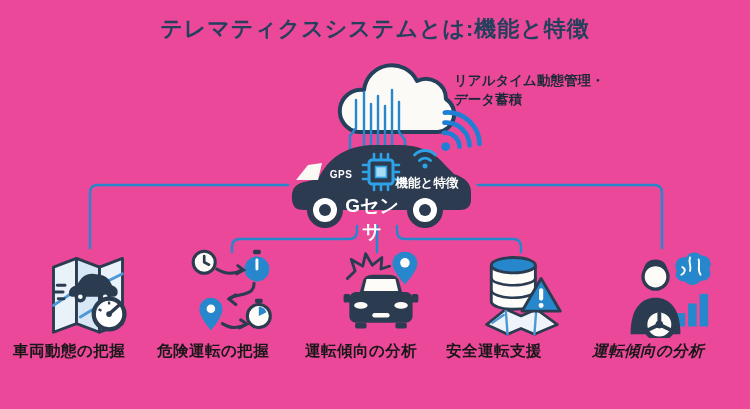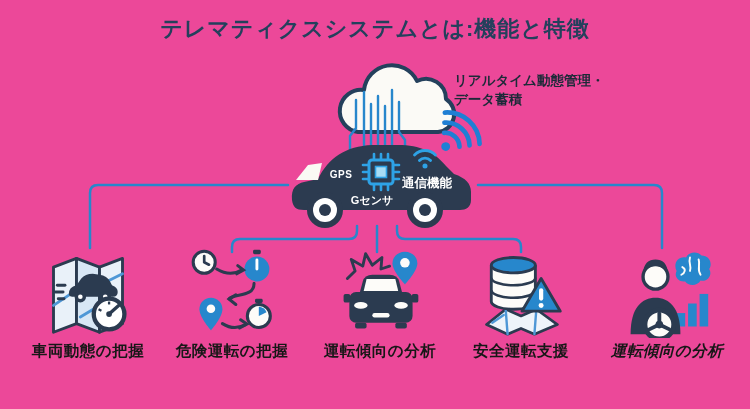--- a/index.html
+++ b/index.html
@@ -15,23 +15,23 @@
     color:#24405c; letter-spacing:1px;
   }
   .cloud-note {
     position:absolute; left:430px; top:71px;
     font-size:13.5px; font-weight:700; color:#1c2a38; line-height:19px;margin-left:24px;
   }
   .abs { position:absolute; }
   .car-text { position:absolute; color:#ffffff; font-weight:700; text-align:center; }
   .gps-label   { left:318px; top:169px; width:46px; font-size:10px; letter-spacing:.5px; }
   .comm-label  { left:394px; top:175px; width:66px; font-size:12.5px; }
-  .gsensor-label{ left:342px; top:193px; width:60px; font-size:11px; }
+  .gsensor-label{ left:342px; top:193px; width:60px; font-size:19px; }
   .wifi-ext { left:431px; top:108px; transform:rotate(42deg); }
-  .feature { position:absolute; top:246px; width:150px; text-align:center; }
+  .feature { position:absolute; top:246px; width:150px; }
   .feature .f-label {
     margin-top:3px; font-size:15.5px; font-weight:800; color:#171717; letter-spacing:.5px;
   }
   .f1 { left:13px; } .f2 { left:157px; } .f3 { left:305px; } .f4 { left:446px; } .f5 { left:592px;font-style:italic; }
   svg { display:block; }
   .feature svg { margin:0 auto; }
 </style>
 </head>
 <body>
 
@@ -118,21 +118,21 @@
 
   <svg class="abs" style="left:411px; top:145px;" width="28" height="24" viewBox="0 0 40 34">
     <g fill="none" stroke="#2ea2e6" stroke-width="4" stroke-linecap="round">
       <path d="M 12 22 A 11 11 0 0 1 28 22"></path>
       <path d="M 5 14 A 21 21 0 0 1 35 14"></path>
     </g>
     <circle cx="20" cy="30" r="3.6" fill="#2ea2e6"></circle>
   </svg>
 
   <div class="car-text gps-label">GPS</div>
-  <div class="car-text comm-label">通信機能</div>
+  <div class="car-text comm-label">機能と特徴</div>
   <div class="car-text gsensor-label">Gセンサ</div>
 
   <div class="feature f1">
     <svg width="92" height="92" viewBox="0 0 96 96">
       <g stroke="#2b3b50" stroke-width="3" stroke-linejoin="round">
         <path d="M12 22 L36 13 L36 81 L12 90 Z" fill="#e9f1f9"></path>
         <path d="M36 13 L60 22 L60 90 L36 81 Z" fill="#d8e7f5"></path>
         <path d="M60 22 L84 13 L84 81 L60 90 Z" fill="#e9f1f9"></path>
       </g>
       <g stroke="#4e97d6" stroke-width="3" stroke-linecap="round">

